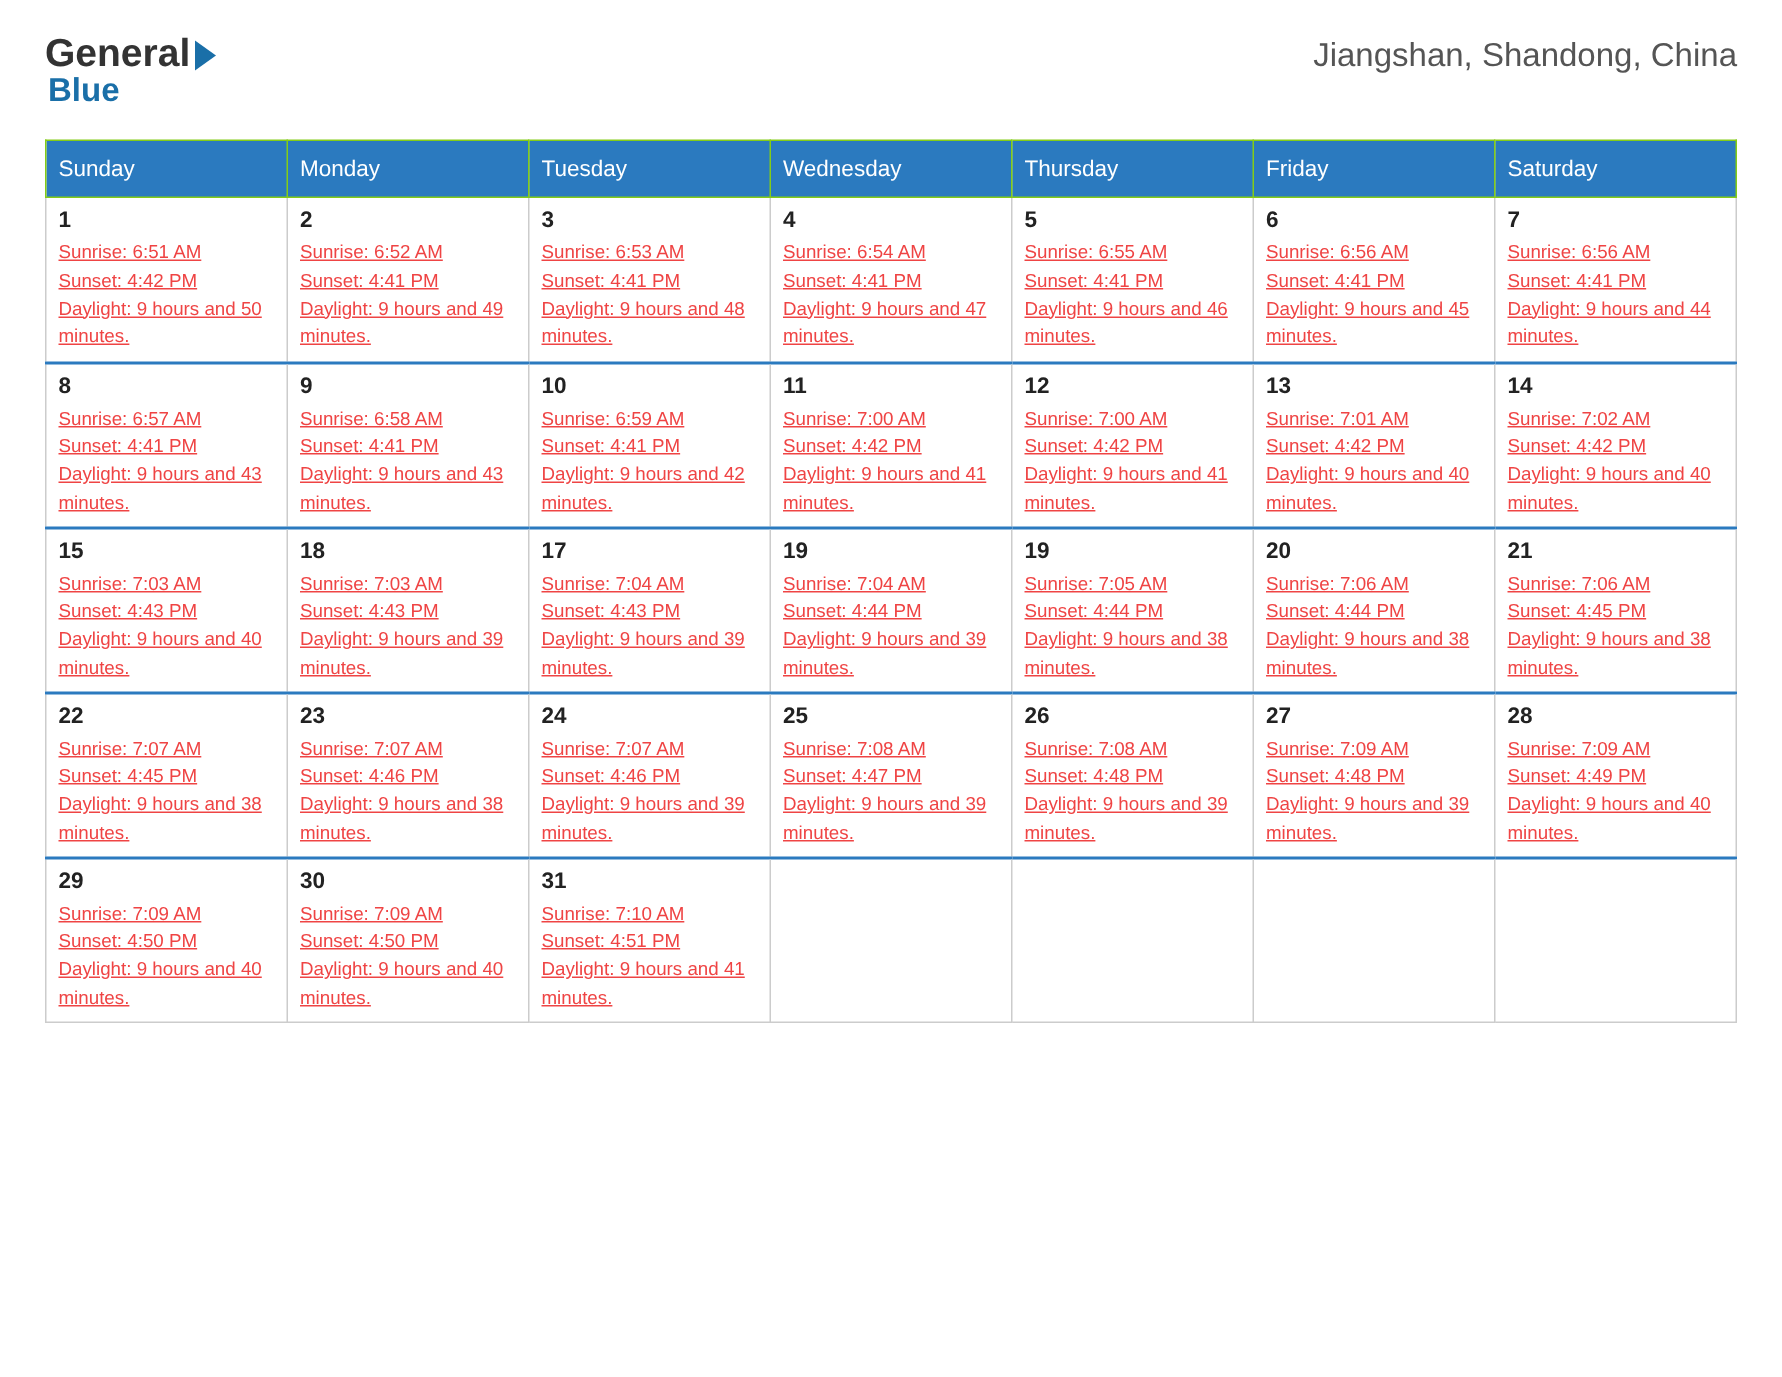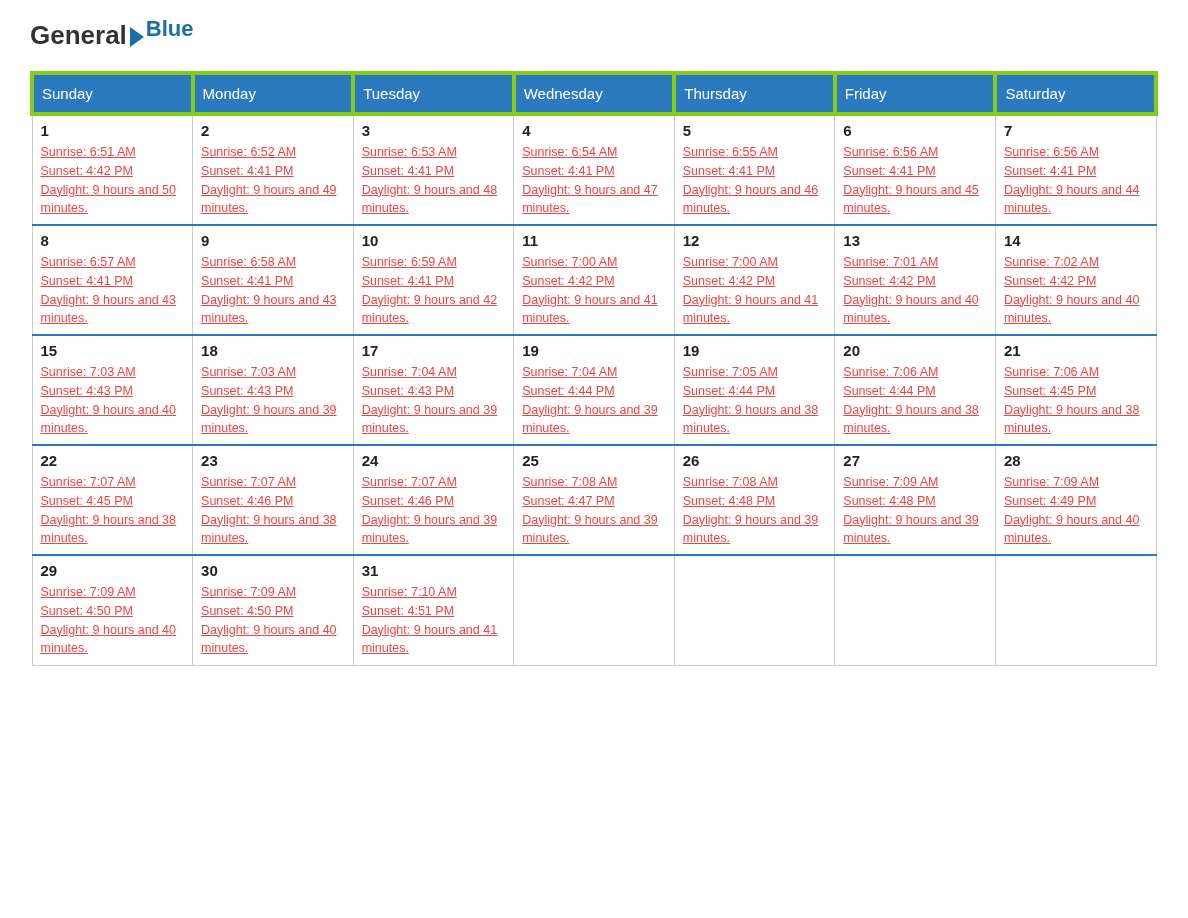--- a/index.html
+++ b/index.html
@@ -11,20 +11,21 @@
       min-height: 918px;
     }
     .header {
       display: flex;
       justify-content: space-between;
       align-items: flex-start;
       margin-bottom: 20px;
     }
     .logo {
       display: flex;
+      flex-direction: column;
       align-items: flex-start;
     }
     .logo-top {
       display: flex;
       align-items: center;
     }
     .logo-general {
       font-size: 26px;
       font-weight: bold;
       color: #333;
@@ -63,21 +64,21 @@
       width: 100%;
       border-collapse: collapse;
     }
     .calendar th {
       background-color: #2b7abf;
       color: white;
       padding: 10px 8px;
       text-align: left;
       font-size: 15px;
       font-weight: normal;
-      border: 4px solid #84cc16;
+      border: 1px solid #84cc16;
     }
     .calendar td {
       vertical-align: top;
       padding: 6px 8px;
       border: 1px solid #ccc;
       width: calc(100% / 7);
       font-size: 13px;
       color: #333;
       height: 110px;
     }
@@ -106,20 +107,21 @@
 
 <div class="header">
   <div class="logo">
     <div class="logo-top">
       <span class="logo-general">General</span>
       <div class="logo-triangle"></div>
     </div>
     <span class="logo-blue">Blue</span>
   </div>
   <div class="title-block">
+    <div class="location">Jiangshan, Shandong, China</div>
   </div>
 </div>
 
 <table class="calendar">
   <thead>
     <tr>
     <th>Sunday</th>
         <th>Monday</th>
         <th>Tuesday</th>
         <th>Wednesday</th>

